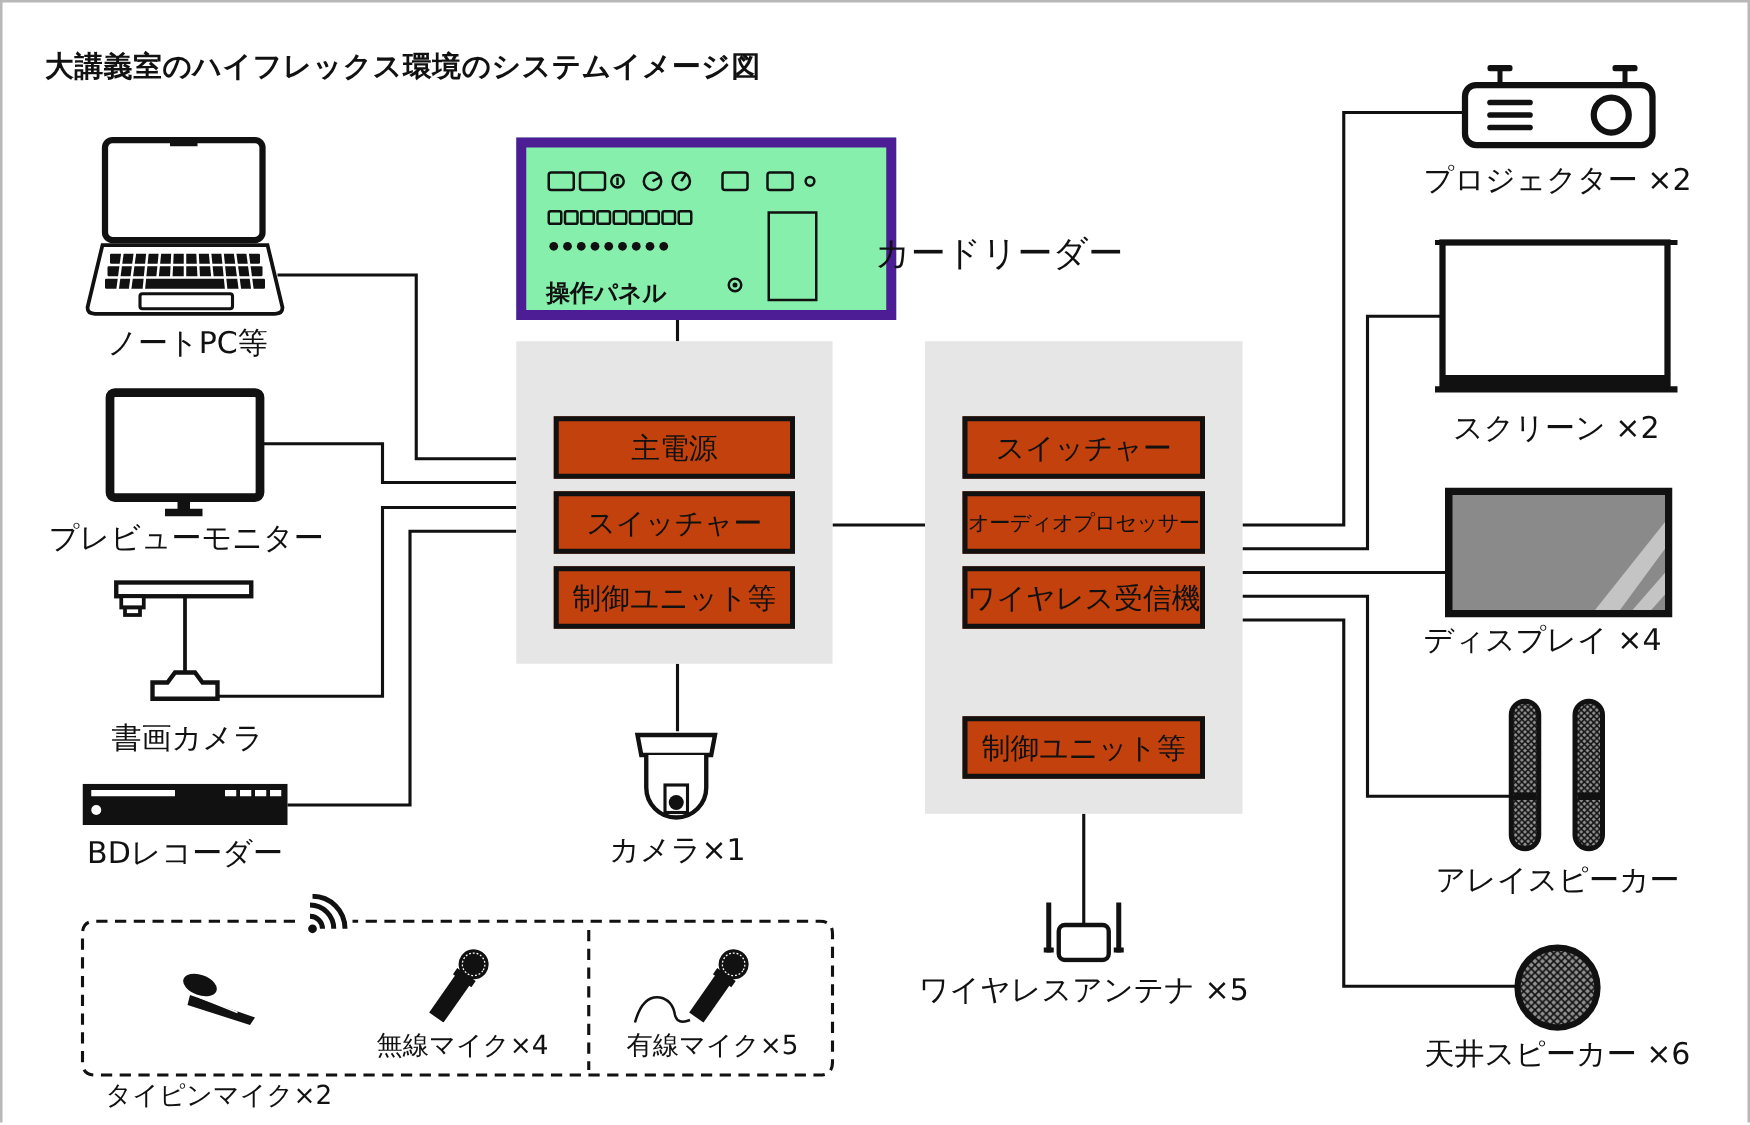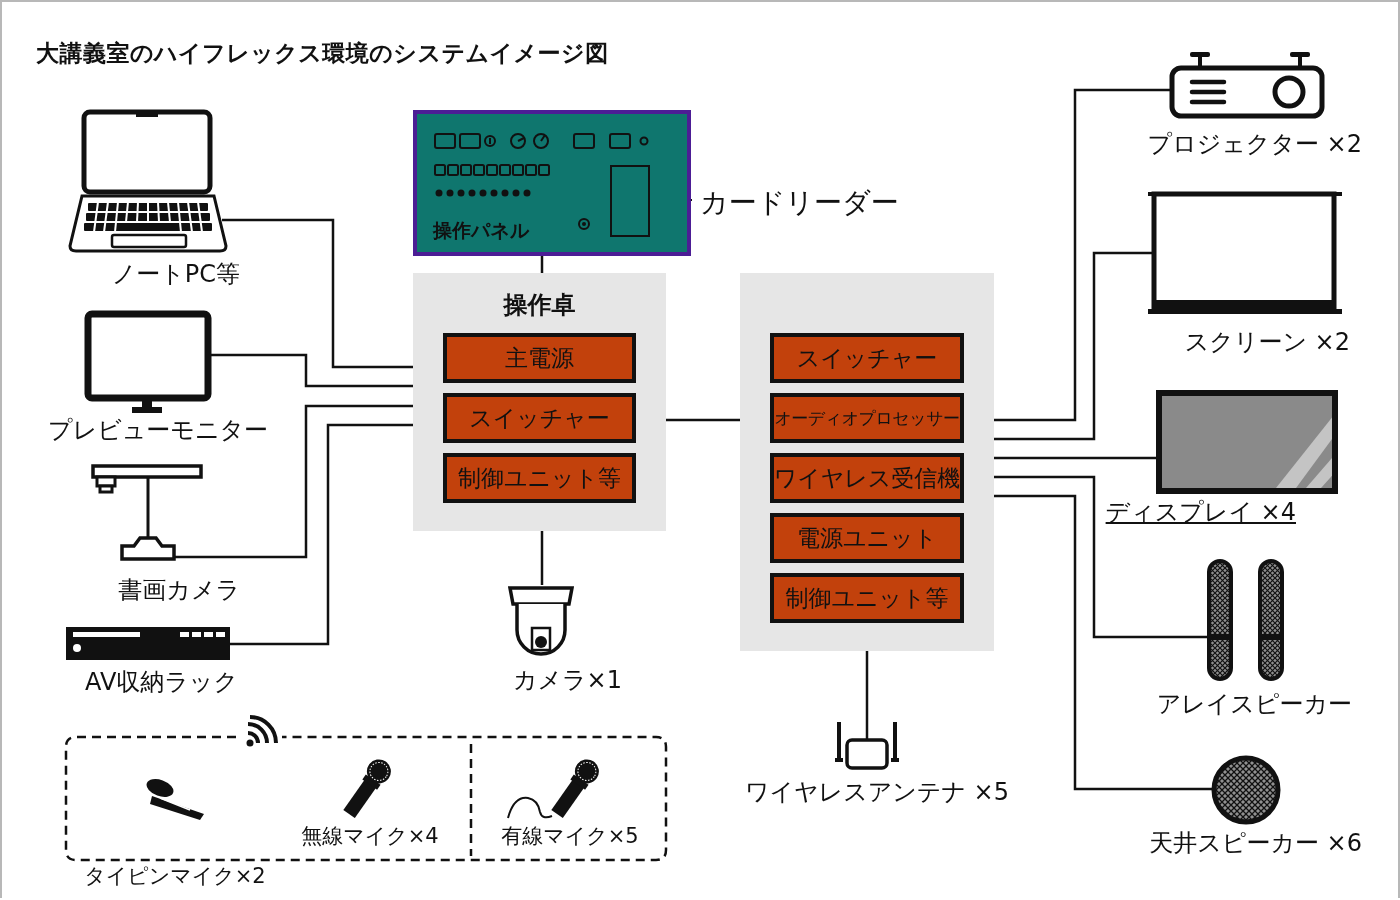--- a/index.html
+++ b/index.html
@@ -2,21 +2,21 @@
 <html><head>
 <meta charset="utf-8">
 <style>
   html, body { margin: 0; padding: 0; background: #ffffff; }
   body { width: 1400px; height: 900px; position: relative; overflow: hidden;
          font-family: "DejaVu Sans", "Liberation Sans", sans-serif; color: #111; }
   .frame { position: absolute; left: 0; top: 0; width: 1396px; height: 896px;
            border: 2px solid #b8b8b8; border-bottom: none; box-sizing: content-box; }
   .abs { position: absolute; }
   .title { left: 36px; top: 38px; font-size: 23px; font-weight: bold; letter-spacing: 0.5px; }
-  .label { font-size: 24px; text-align: right; white-space: nowrap; }
+  .label { font-size: 24px; text-align: center; white-space: nowrap; }
   .panel { background: #e6e6e6; }
   .panel-title { font-weight: bold; font-size: 24px; text-align: center; }
   .unit { position: absolute; background: #c2410c; border: 4px solid #111; box-sizing: border-box;
           display: flex; align-items: center; justify-content: center; font-size: 23px; white-space: nowrap; }
   .unit.small { font-size: 17px; letter-spacing: -0.5px; }
   svg.wires { position: absolute; left: 0; top: 0; }
   .mic-label { font-size: 21px; white-space: nowrap; text-align: center; }
 </style>
 </head>
 <body>
@@ -45,21 +45,21 @@
     <polyline points="994,439 1094,439 1094,253 1155,253"></polyline>
     <line x1="994" y1="458" x2="1158" y2="458"></line>
     <polyline points="994,477 1094,477 1094,637 1210,637"></polyline>
     <polyline points="994,496 1075,496 1075,789 1212,789"></polyline>
 
     <line x1="629" y1="200" x2="692" y2="200" stroke-width="2"></line>
   </g>
   <circle cx="629" cy="200" r="3.5" fill="#111"></circle>
 </svg>
 
-<div class="abs" style="left:413px;top:110px;width:278px;height:146px;border:4px solid #4c1d95;box-sizing:border-box;background:#0f766e;">
+<div class="abs" style="left:413px;top:110px;width:304px;height:146px;border:8px solid #4c1d95;box-sizing:border-box;background:#86efac;">
   <svg width="244" height="138">
     <g fill="none" stroke="#111" stroke-width="2">
       <rect x="18" y="20" width="20" height="14" rx="2"></rect>
       <rect x="43" y="20" width="20" height="14" rx="2"></rect>
       <circle cx="73" cy="27" r="5"></circle>
         <line x1="73" y1="24" x2="73" y2="30"></line>
       <circle cx="101" cy="27" r="7"></circle>
         <line x1="101" y1="27" x2="107" y2="24"></line>
       <circle cx="124" cy="27" r="7"></circle>
         <line x1="124" y1="27" x2="128" y2="21"></line>
@@ -91,31 +91,29 @@
         <circle cx="99" cy="79" r="3.5"></circle>
         <circle cx="110" cy="79" r="3.5"></circle>
       <circle cx="167" cy="110" r="2"></circle>
     </g>
   </svg>
   <div class="abs" style="left:16px;top:104px;font-size:19px;font-weight:bold;">操作パネル</div>
 </div>
 <div class="abs label" style="left:700px;top:184px;font-size:28px;">カードリーダー</div>
 
 <div class="abs panel" style="left:413px;top:273px;width:253px;height:258px;">
-  <div class="abs panel-title" style="left:0;top:16px;width:253px;">操作卓</div>
   <div class="unit" style="left:30px;top:60px;width:193px;height:50px;">主電源</div>
   <div class="unit" style="left:30px;top:120px;width:193px;height:50px;">スイッチャー</div>
   <div class="unit" style="left:30px;top:180px;width:193px;height:50px;">制御ユニット等</div>
 </div>
 
 <div class="abs panel" style="left:740px;top:273px;width:254px;height:378px;">
   <div class="unit" style="left:30px;top:60px;width:194px;height:50px;">スイッチャー</div>
   <div class="unit small" style="left:30px;top:120px;width:194px;height:50px;">オーディオプロセッサー</div>
   <div class="unit" style="left:30px;top:180px;width:194px;height:50px;">ワイヤレス受信機</div>
-  <div class="unit" style="left:30px;top:240px;width:194px;height:50px;">電源ユニット</div>
   <div class="unit" style="left:30px;top:300px;width:194px;height:50px;">制御ユニット等</div>
 </div>
 
 <svg class="abs" style="left:68px;top:108px;" width="162" height="146">
   <rect x="16" y="4" width="126" height="80" rx="6" fill="#fff" stroke="#111" stroke-width="5"></rect>
   <rect x="68" y="3" width="22" height="6" fill="#111"></rect>
   <path d="M14,88 L146,88 L158,138 Q158,143 152,143 L8,143 Q2,143 2,138 Z" fill="#fff" stroke="#111" stroke-width="3"></path>
   <g fill="#111">
     <rect x="20" y="95" width="120" height="8" rx="1"></rect>
     <rect x="18" y="105" width="124" height="8" rx="1"></rect>
@@ -156,21 +154,21 @@
 
 <svg class="abs" style="left:66px;top:627px;" width="166" height="34">
   <rect x="0" y="0" width="164" height="33" fill="#111"></rect>
   <rect x="7" y="5" width="67" height="5" fill="#fff"></rect>
   <rect x="114" y="5" width="9" height="5" fill="#fff"></rect>
   <rect x="126" y="5" width="9" height="5" fill="#fff"></rect>
   <rect x="138" y="5" width="9" height="5" fill="#fff"></rect>
   <rect x="150" y="5" width="9" height="5" fill="#fff"></rect>
   <circle cx="11" cy="21" r="4" fill="#fff"></circle>
 </svg>
-<div class="abs label" style="left:58px;top:666px;width:180px;">AV収納ラック</div>
+<div class="abs label" style="left:58px;top:666px;width:180px;">BDレコーダー</div>
 
 <svg class="abs" style="left:506px;top:584px;" width="72" height="74">
   <path d="M4,4 L66,4 L63,20 L7,20 Z" fill="#fff" stroke="#111" stroke-width="3.5"></path>
   <path d="M11,20 L11,46 A24,24 0 0 0 59,46 L59,20" fill="#fff" stroke="#111" stroke-width="3.5"></path>
   <rect x="26" y="44" width="18" height="22" fill="#fff" stroke="#111" stroke-width="2.5"></rect>
   <circle cx="35" cy="58" r="6" fill="#111"></circle>
 </svg>
 <div class="abs label" style="left:462px;top:664px;width:160px;">カメラ×1</div>
 
 <svg class="abs" style="left:833px;top:720px;" width="70" height="50">
@@ -212,21 +210,21 @@
     <clipPath id="dispclip">
         <rect x="6" y="6" width="170" height="92"></rect>
       </clipPath>
   </defs>
   <rect x="3" y="3" width="176" height="98" fill="#8a8a8a" stroke="#111" stroke-width="6"></rect>
   <g clip-path="url(#dispclip)" fill="#c4c4c4">
     <polygon points="120,98 140,98 190,30 190,10"></polygon>
     <polygon points="150,98 165,98 190,70 190,52"></polygon>
   </g>
 </svg>
-<div class="abs label" style="left:1084px;top:496px;width:212px;text-decoration:underline;">ディスプレイ ×4</div>
+<div class="abs label" style="left:1128px;top:496px;width:212px;">ディスプレイ ×4</div>
 
 <svg class="abs" style="left:1205px;top:558px;" width="84" height="126">
   <defs>
     <pattern id="mesh" width="5" height="5" patternUnits="userSpaceOnUse">
       <rect width="5" height="5" fill="#909090"></rect>
       <path d="M0,0 L5,5 M5,0 L0,5" stroke="#111" stroke-width="1.2"></path>
     </pattern>
   </defs>
   <rect x="4" y="3" width="22" height="118" rx="11" fill="url(#mesh)" stroke="#111" stroke-width="4"></rect>
   <rect x="55" y="3" width="22" height="118" rx="11" fill="url(#mesh)" stroke="#111" stroke-width="4"></rect>

